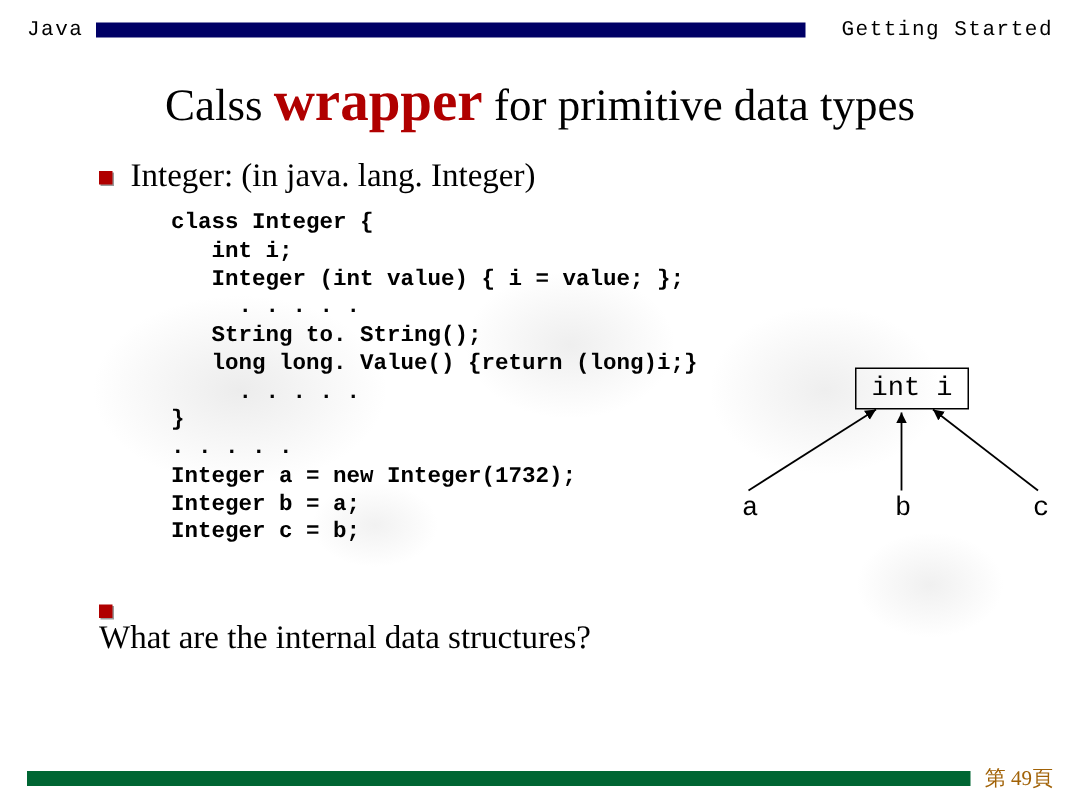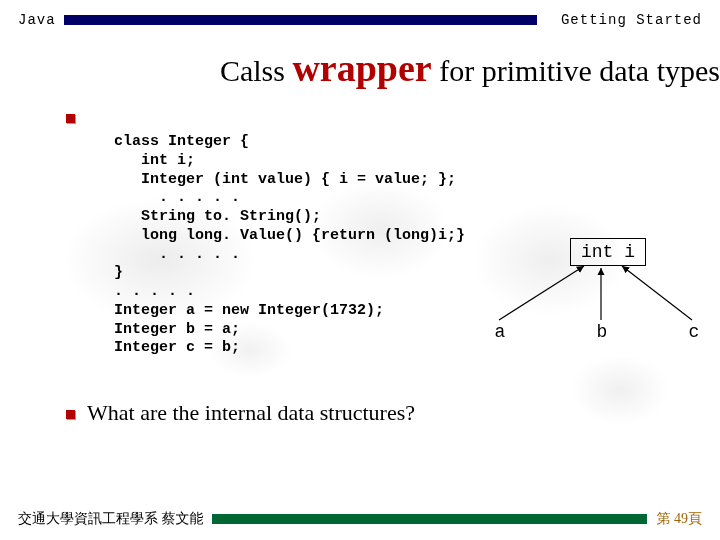--- a/index.html
+++ b/index.html
@@ -44,21 +44,21 @@
   }
   .topbar .right {
     font-family: "Courier New", monospace;
     font-size: 14px;
     letter-spacing: 1px;
     color: #000;
     flex: 0 0 auto;
     margin-left: 24px;
   }
   .title {
-    text-align: right;
+    text-align: center;
     font-size: 30px;
     margin: 18px 0 14px 0;
     color: #000;
   }
   .title .emph {
     color: #b00000;
     font-weight: bold;
     font-size: 38px;
   }
   .bullet-row {
@@ -141,41 +141,42 @@
     background: #006633;
     flex: 1 1 auto;
   }
   .bottombar .right {
     font-family: "MingLiU","PMingLiU","SimSun",serif;
     font-size: 14px;
     color: #a16207;
     flex: 0 0 auto;
     margin-left: 10px;
   }
-  .q-row { margin-top: 42px; }
+  .q-row { margin-top: 28px; flex-direction: column; }
 </style>
 </head>
 <body>
 
 <div class="bg-map"></div>
 
 <div class="content">
 
   <div class="topbar">
     <div class="left">Java</div>
     <div class="bar"></div>
     <div class="right">Getting Started</div>
   </div>
 
   <div class="title">
     <span>Calss </span><span class="emph">wrapper</span><span> for primitive data types</span>
   </div>
 
   <div class="bullet-row">
     <div class="bullet-box"></div>
+    <div>Integer: (in java. lang. Integer)</div>
   </div>
 
   <div class="code-area">
     <div class="code">class Integer {
    int i;
    Integer (int value) { i = value; };
      . . . . .
    String to. String();
    long long. Value() {return (long)i;}
      . . . . .
@@ -204,16 +205,15 @@
   </div>
 
   <div class="bullet-row q-row">
     <div class="bullet-box"></div>
     <div>What are the internal data structures?</div>
   </div>
 
 </div>
 
 <div class="bottombar">
-  <div class="left">交通大學資訊工程學系 蔡文能</div>
   <div class="bar"></div>
   <div class="right">第 49頁</div>
 </div>
 
 </body></html>

